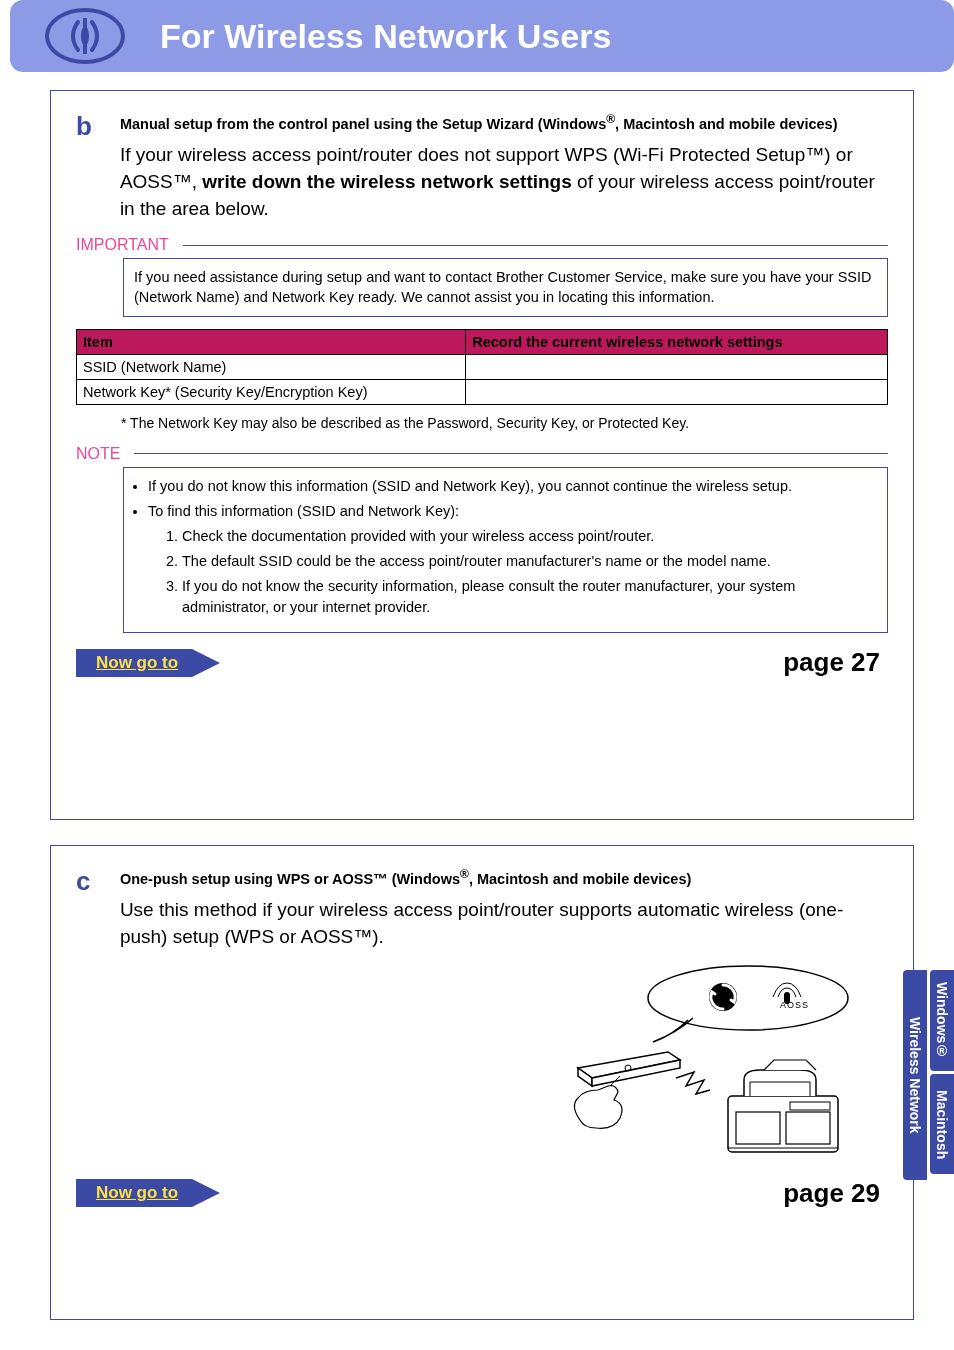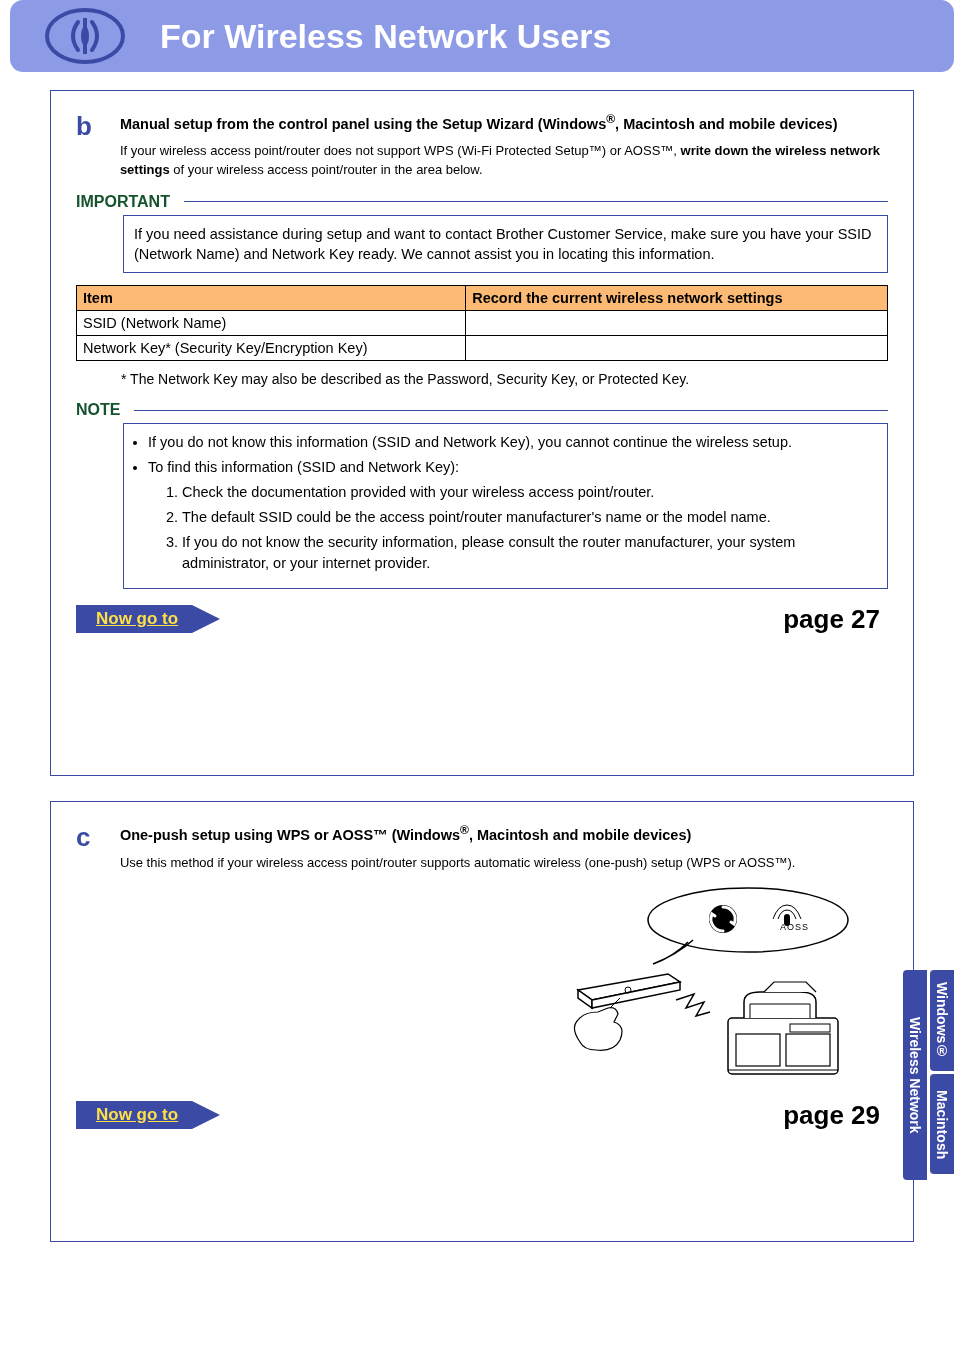--- a/index.html
+++ b/index.html
@@ -52,26 +52,26 @@
     width: calc(100% - 50px);
     vertical-align: top;
   }
   .step-title {
     font-weight: bold;
     font-size: 14.5px;
     line-height: 1.35;
   }
   .step-body {
     margin-top: 8px;
-    font-size: 13px;
+    font-size: 19px;
     line-height: 1.4;
   }
   .callout-title {
-    color: #14532d;
-    font-weight: bold;
+    color: #ec4899;
+    font-weight: normal;
     font-size: 16px;
     margin: 14px 0 4px 0;
   }
   .title-rule {
     display: flex;
     align-items: center;
     gap: 14px;
   }
   .title-rule .line {
     flex: 1;
@@ -90,21 +90,21 @@
     width: 100%;
     margin: 12px 0 6px 0;
     font-size: 14.5px;
   }
   table.settings th, table.settings td {
     border: 1px solid #000;
     padding: 4px 6px;
     text-align: left;
   }
   table.settings th {
-    background: #fdba74;
+    background: #be185d;
     font-weight: bold;
   }
   .footnote {
     font-size: 14px;
     margin: 10px 0 10px 45px;
   }
   .note-list {
     margin: 2px 0 0 0;
     padding-left: 20px;
     font-size: 14.5px;

